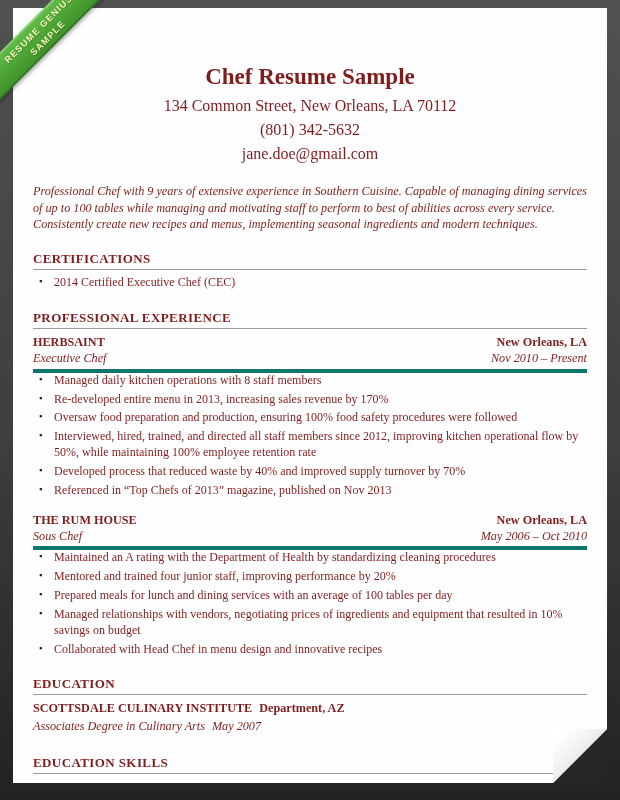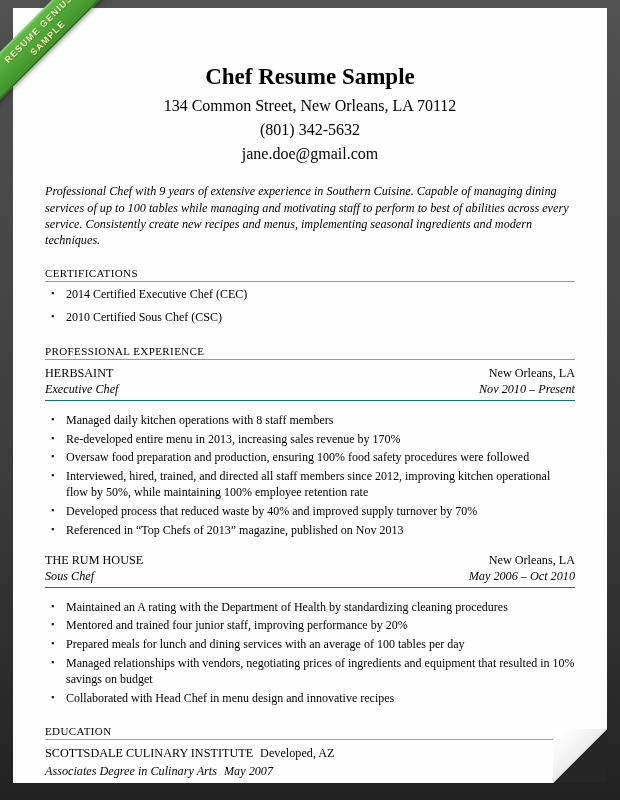--- a/index.html
+++ b/index.html
@@ -6,57 +6,57 @@
   body{width:620px;height:800px;overflow:hidden;background:#2e2e2e;}
 
   .frame{
     position:relative;width:620px;height:800px;overflow:hidden;
     background:linear-gradient(180deg,#515151 0%,#3e3e3e 55%,#222222 100%);
     font-family:"Liberation Serif","DejaVu Serif",serif;
   }
 
   .page{
     position:absolute;left:13px;right:13px;top:8px;bottom:17px;
-    background:#fefefe;color:#000000;
-    padding:56px 32px 0;box-sizing:border-box;
+    background:#fefefe;color:#7f1d1d;
+    padding:56px 20px 0;box-sizing:border-box;
   }
 
   
   .resume-header{text-align:center;}
   .resume-header h1{font-size:23px;line-height:1.1;margin:0 0 5px;font-weight:bold;}
   .addr{font-size:16px;line-height:1.5;}
 
   
   .summary{font-style:italic;font-size:12.2px;line-height:1.33;margin:17px 0 0;}
 
   
   .sec{
-    font-size:11px;font-weight:normal;letter-spacing:0.4px;
+    font-size:13px;font-weight:bold;letter-spacing:0.4px;
     margin:19px 0 5px;padding-bottom:2px;
     border-bottom:1px solid #999999;
   }
 
   
   .blist{list-style:none;margin:0;padding:0;}
   .blist li{
     position:relative;padding-left:21px;
     font-size:12px;line-height:1.32;margin-bottom:3px;
   }
   .blist li::before{
     content:"▪";position:absolute;left:6px;top:1px;
     font-size:9px;color:#1a1a1a;
   }
   .certlist li{margin-bottom:7px;}
 
   
   .job{margin-bottom:13px;}
   .jrow{display:flex;justify-content:space-between;font-size:12.2px;line-height:1.35;}
-  .bold{font-weight:normal;}
+  .bold{font-weight:bold;}
   .italic{font-style:italic;}
-  .subrule{border-bottom:1px solid #0f766e;padding-bottom:2px;margin-bottom:12px;}
+  .subrule{border-bottom:4px solid #0f766e;padding-bottom:2px;margin-bottom:0;}
 
   
   .edu{font-size:12.2px;line-height:1.45;}
   .edu .loc{margin-left:7px;}
 
   
   .ribbon{
     position:absolute;top:16px;left:-42px;width:170px;z-index:5;
     transform:rotate(-45deg);
     background:linear-gradient(180deg,#62bd48 0%,#4ea636 50%,#419029 100%);
@@ -94,21 +94,20 @@
       <div class="addr">134 Common Street, New Orleans, LA 70112</div>
       <div class="addr">(801) 342-5632</div>
       <div class="addr">jane.doe@gmail.com</div>
     </div>
 
     <p class="summary">Professional Chef with 9 years of extensive experience in Southern Cuisine. Capable of managing dining services of up to 100 tables while managing and motivating staff to perform to best of abilities across every service. Consistently create new recipes and menus, implementing seasonal ingredients and modern techniques.</p>
 
     <h2 class="sec">CERTIFICATIONS</h2>
     <ul class="blist certlist">
       <li>2014 Certified Executive Chef (CEC)</li>
-      <li>2010 Certified Sous Chef (CSC)</li>
     </ul>
 
     <h2 class="sec">PROFESSIONAL EXPERIENCE</h2>
 
     <div class="job">
       <div class="jrow bold">
         <span>HERBSAINT</span>
         <span>New Orleans, LA</span>
       </div>
       <div class="jrow italic subrule">
@@ -138,21 +137,21 @@
         <li>Maintained an A rating with the Department of Health by standardizing cleaning procedures</li>
         <li>Mentored and trained four junior staff, improving performance by 20%</li>
         <li>Prepared meals for lunch and dining services with an average of 100 tables per day</li>
         <li>Managed relationships with vendors, negotiating prices of ingredients and equipment that resulted in 10% savings on budget</li>
         <li>Collaborated with Head Chef in menu design and innovative recipes</li>
       </ul>
     </div>
 
     <h2 class="sec">EDUCATION</h2>
     <div class="edu bold">
-      <span>SCOTTSDALE CULINARY INSTITUTE</span><span class="loc">Developed, AZ</span>
+      <span>SCOTTSDALE CULINARY INSTITUTE</span><span class="loc">Department, AZ</span>
     </div>
     <div class="edu italic">
       <span>Associates Degree in Culinary Arts</span><span class="loc">May 2007</span>
     </div>
 
     <h2 class="sec">EDUCATION SKILLS</h2>
 
     <div class="curl-under"></div>
     <div class="curl-fold"></div>
   </div>

